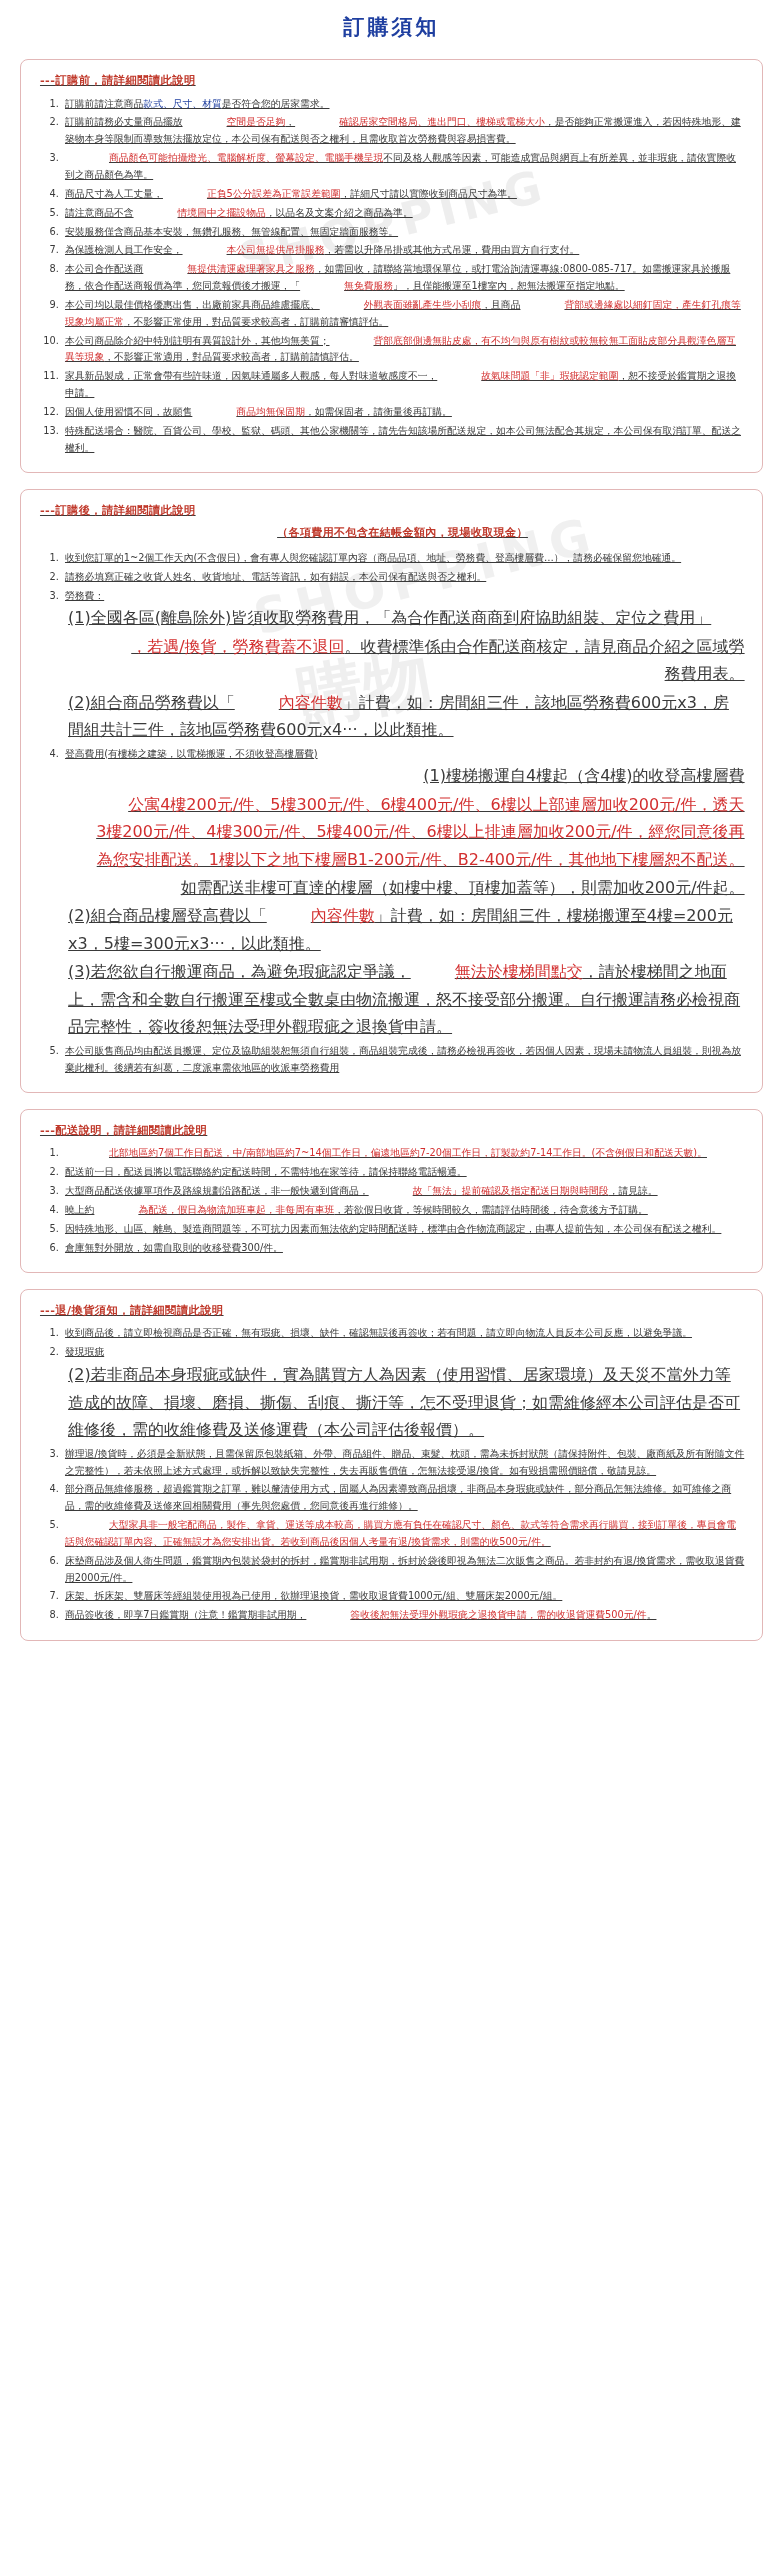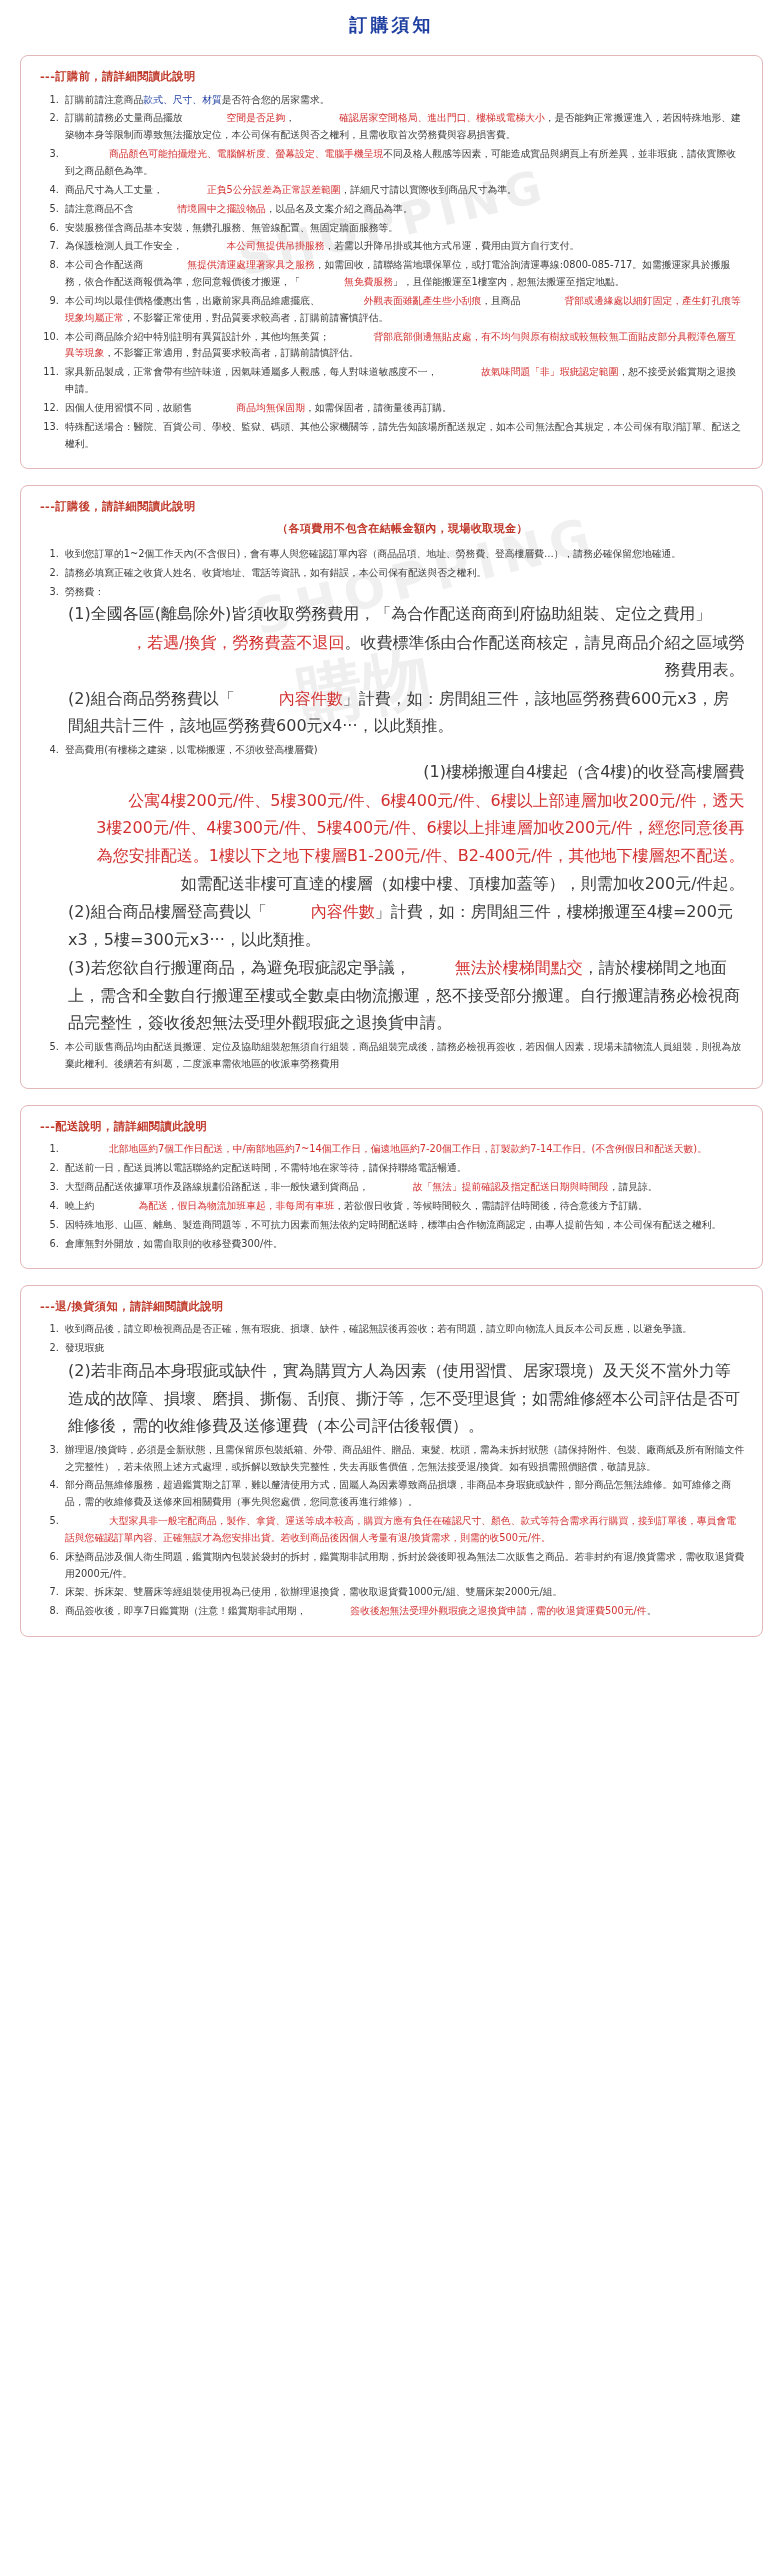--- a/index.html
+++ b/index.html
@@ -14,33 +14,34 @@
   }
   .page {
     width: 783px;
     position: relative;
     padding: 0 0 31px 0;
     box-sizing: border-box;
   }
   .main-title {
     text-align: center;
     color: #1f3fa0;
-    font-size: 18px;
+    font-size: 21px;
     font-weight: bold;
     letter-spacing: 3.1px;
     padding: 12.5px 0 7.8px 0;
   }
   .section {
     border: 0.8px solid #e2b7b7;
     border-radius: 8px;
     margin: 11px 20.4px 15.7px 20.4px;
     padding: 12.5px 17px 14px 17px;
     box-sizing: border-box;
     position: relative;
     background: transparent;
+    text-decoration: underline;
   }
   .section-head {
     color: #c0392b;
     font-size: 11.3px;
     font-weight: bold;
     margin: 0 0 7.8px 1.6px;
     letter-spacing: 0.4px;
   }
   .section-subhead {
     color: #c0392b;

